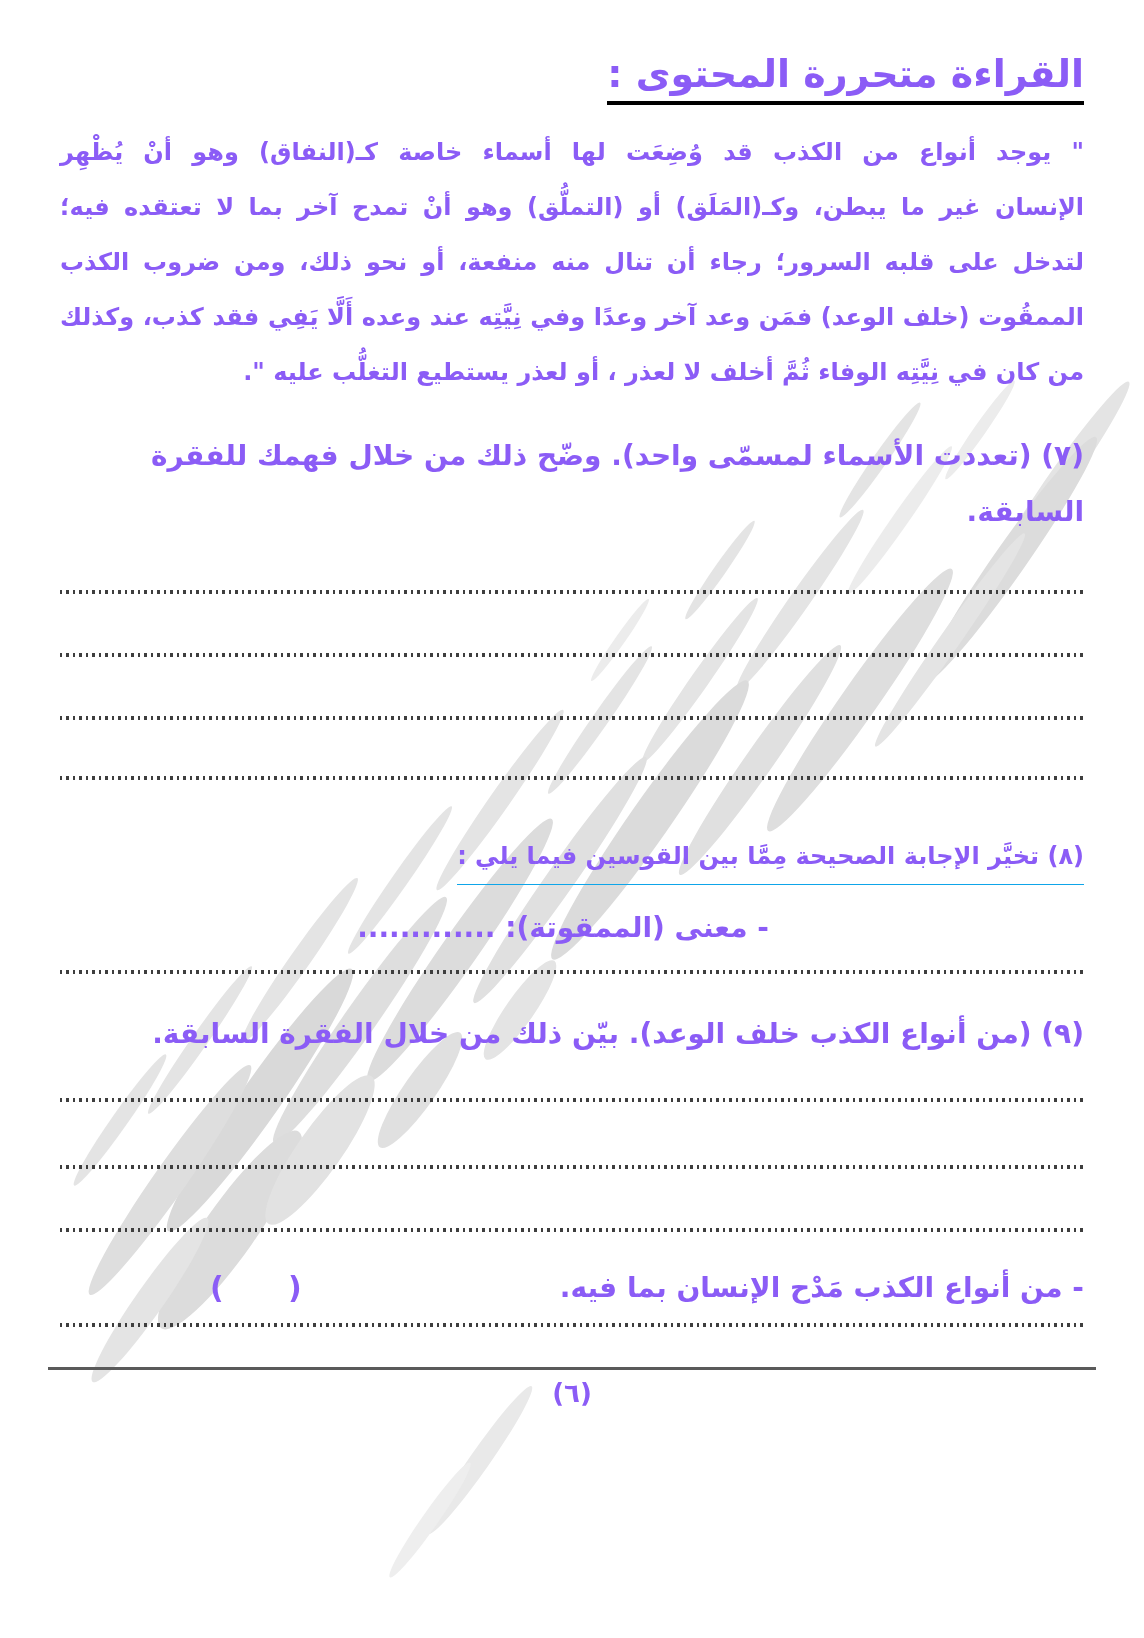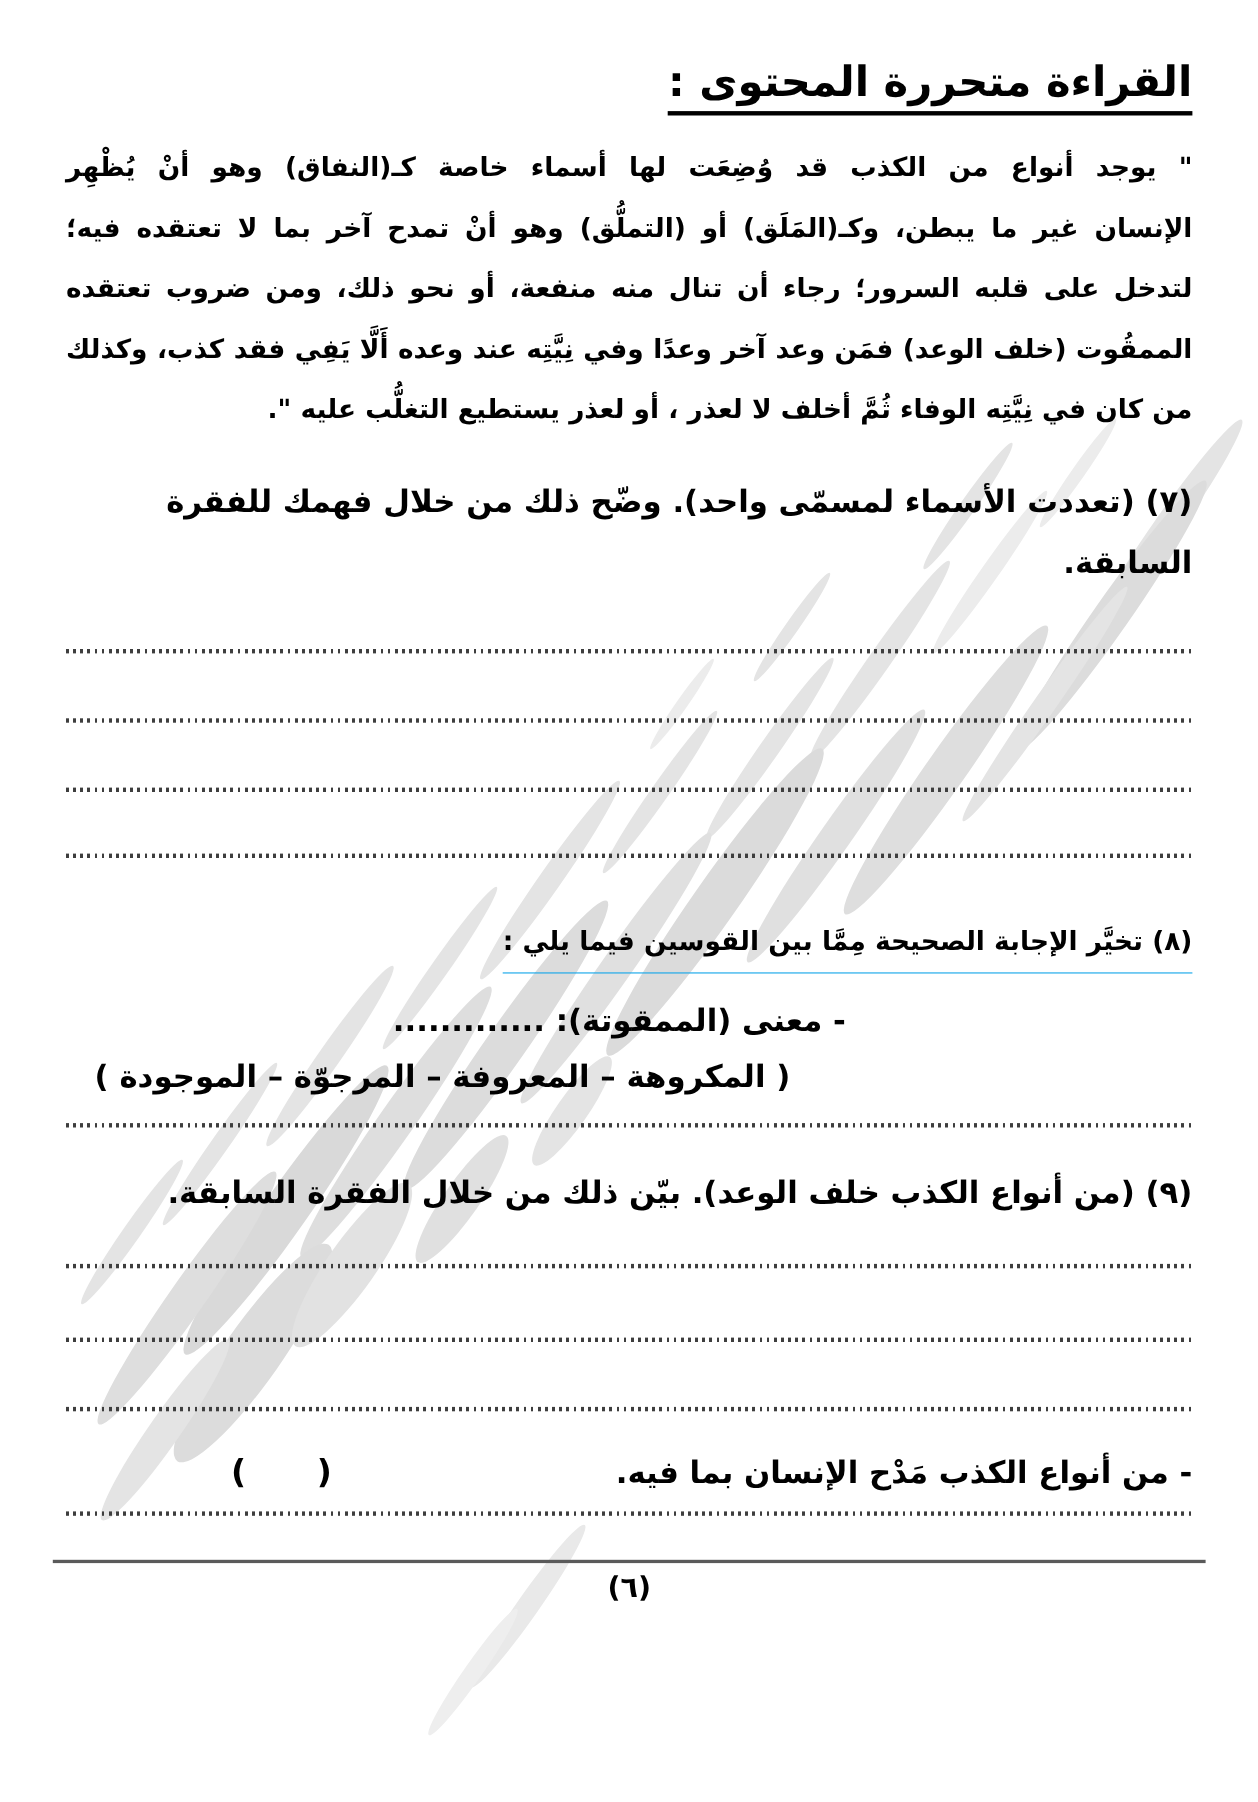--- a/index.html
+++ b/index.html
@@ -2,21 +2,21 @@
 <html lang="ar" dir="rtl"><head>
 <meta charset="utf-8">
 <style>
   html,body{margin:0;padding:0;background:#888;}
   .page{
     position:relative;
     width:1144px;height:1638px;
     margin:0 auto;
     background:#ffffff;
     font-family:"DejaVu Sans", sans-serif;
-    color:#000000;
+    color:#8b5cf6;
     overflow:hidden;
     direction:rtl;
   }
   .watermark{
     position:absolute;top:0;left:0;width:1144px;height:1638px;
     z-index:0;pointer-events:none;
   }
   .content{
     position:relative;z-index:1;
     box-sizing:border-box;
@@ -147,42 +147,41 @@
 
   <div class="content">
 
     <h1 class="title">
       <span>القراءة متحررة المحتوى :</span>
     </h1>
 
     <div class="passage">
       <div class="p-line">" يوجد أنواع من الكذب قد وُضِعَت لها أسماء خاصة كـ(النفاق) وهو أنْ يُظْهِر</div>
       <div class="p-line">الإنسان غير ما يبطن، وكـ(المَلَق) أو (التملُّق) وهو أنْ تمدح آخر بما لا تعتقده فيه؛</div>
-      <div class="p-line">لتدخل على قلبه السرور؛ رجاء أن تنال منه منفعة، أو نحو ذلك، ومن ضروب تعتقده</div>
+      <div class="p-line">لتدخل على قلبه السرور؛ رجاء أن تنال منه منفعة، أو نحو ذلك، ومن ضروب الكذب</div>
       <div class="p-line">الممقُوت (خلف الوعد) فمَن وعد آخر وعدًا وفي نِيَّتِه عند وعده أَلَّا يَفِي فقد كذب، وكذلك</div>
       <div class="p-line last">من كان في نِيَّتِه الوفاء ثُمَّ أخلف لا لعذر ، أو لعذر يستطيع التغلُّب عليه ".</div>
     </div>
 
     <div class="q q7">
       <div>(٧) (تعددت الأسماء لمسمّى واحد). وضّح ذلك من خلال فهمك للفقرة</div>
       <div>
           <span class="l2-inner">السابقة.</span>
         </div>
     </div>
 
     <div class="dots d1"></div>
     <div class="dots d2"></div>
     <div class="dots d3"></div>
     <div class="dots d4"></div>
 
     <div class="q8h">
       <span>(٨) تخيَّر الإجابة الصحيحة مِمَّا بين القوسين فيما يلي :</span>
     </div>
     <div class="q8item">- معنى (الممقوتة): .............</div>
-    <div class="q8opts">( المكروهة – المعروفة – المرجوّة – الموجودة )</div>
 
     <div class="dots d5"></div>
 
     <div class="q q9">(٩) (من أنواع الكذب خلف الوعد). بيّن ذلك من خلال الفقرة السابقة.</div>
 
     <div class="dots d6"></div>
     <div class="dots d7"></div>
     <div class="dots d8"></div>
 
 

